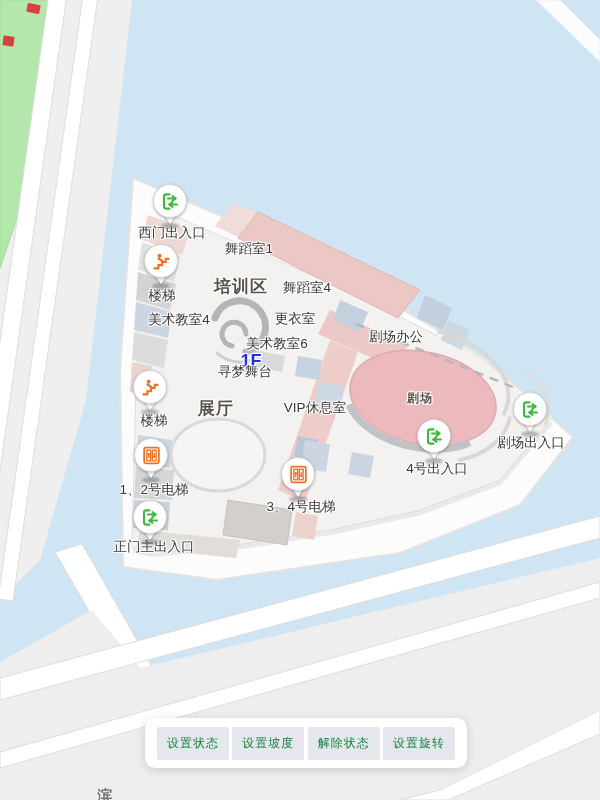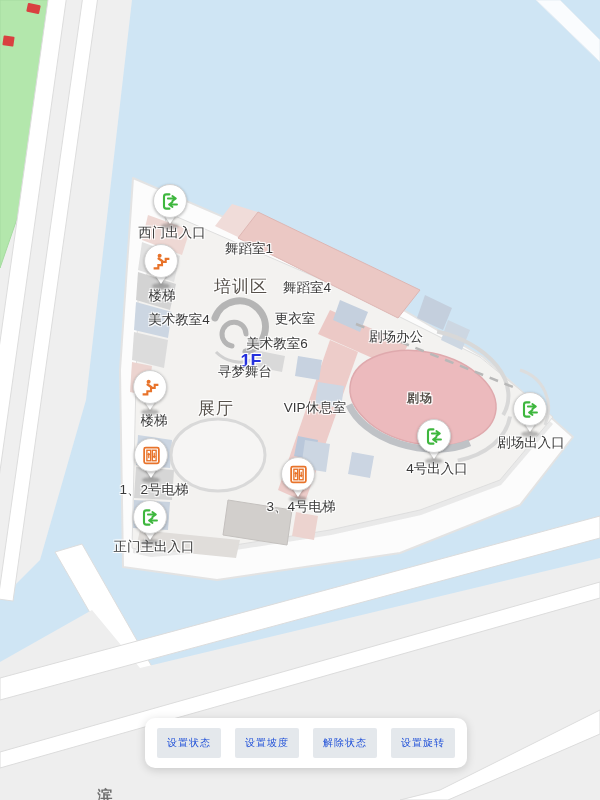--- a/index.html
+++ b/index.html
@@ -8,21 +8,21 @@
     font-family:"Liberation Sans",sans-serif;background:#cfe5f4;
   }
   #map{position:absolute;left:0;top:0;width:600px;height:800px;}
   
   .map-label{
     position:absolute;transform:translate(-50%,-50%);white-space:nowrap;
     font-size:13.5px;color:#383838;
     text-shadow:-1px -1px 0 #fff,1px -1px 0 #fff,-1px 1px 0 #fff,1px 1px 0 #fff,0 0 3px #fff;
     pointer-events:none;
   }
-  .map-label.zone{font-size:17px;font-weight:normal;color:#56504a;letter-spacing:1px;}
+  .map-label.zone{font-size:17px;font-weight:bold;color:#56504a;letter-spacing:1px;}
   .map-label.zone-small{font-size:12px;font-weight:bold;color:#56504a;letter-spacing:1px;}
   .map-label.floor{font-size:18px;font-weight:bold;color:#2430dd;letter-spacing:0;}
   .map-label.road-frag{font-size:15px;color:#6f6f6f;font-weight:bold;text-shadow:none;}
   
   .pin{position:absolute;width:34px;height:34px;}
   .pin .circle{
     width:34px;height:34px;border-radius:50%;background:#fff;
     border:1px solid #d3d3d3;box-sizing:border-box;
     box-shadow:0 1px 3px rgba(0,0,0,.28);
     display:flex;align-items:center;justify-content:center;
@@ -45,21 +45,21 @@
   
   #toolbar{
     position:absolute;left:145px;top:718px;width:322px;height:50px;
     background:#ffffff;border-radius:10px;
     box-shadow:0 2px 10px rgba(0,0,0,.16);
     display:flex;align-items:center;justify-content:space-between;
     padding:0 12px;box-sizing:border-box;
   }
   #toolbar button{
     font-family:"Liberation Sans",sans-serif;
-    font-size:10px;color:#1d4ed8;background:#e4e8ec;border:none;
+    font-size:12px;color:#15803d;background:#e4e8ec;border:none;
     padding:8px 10px;border-radius:2px;cursor:pointer;letter-spacing:1px;white-space:nowrap;
   }
 </style>
 </head>
 <body>
 
 <svg id="map" viewBox="0 0 600 800" xmlns="http://www.w3.org/2000/svg">
 
   <rect x="0" y="0" width="600" height="800" fill="#cfe5f4"></rect>
 

